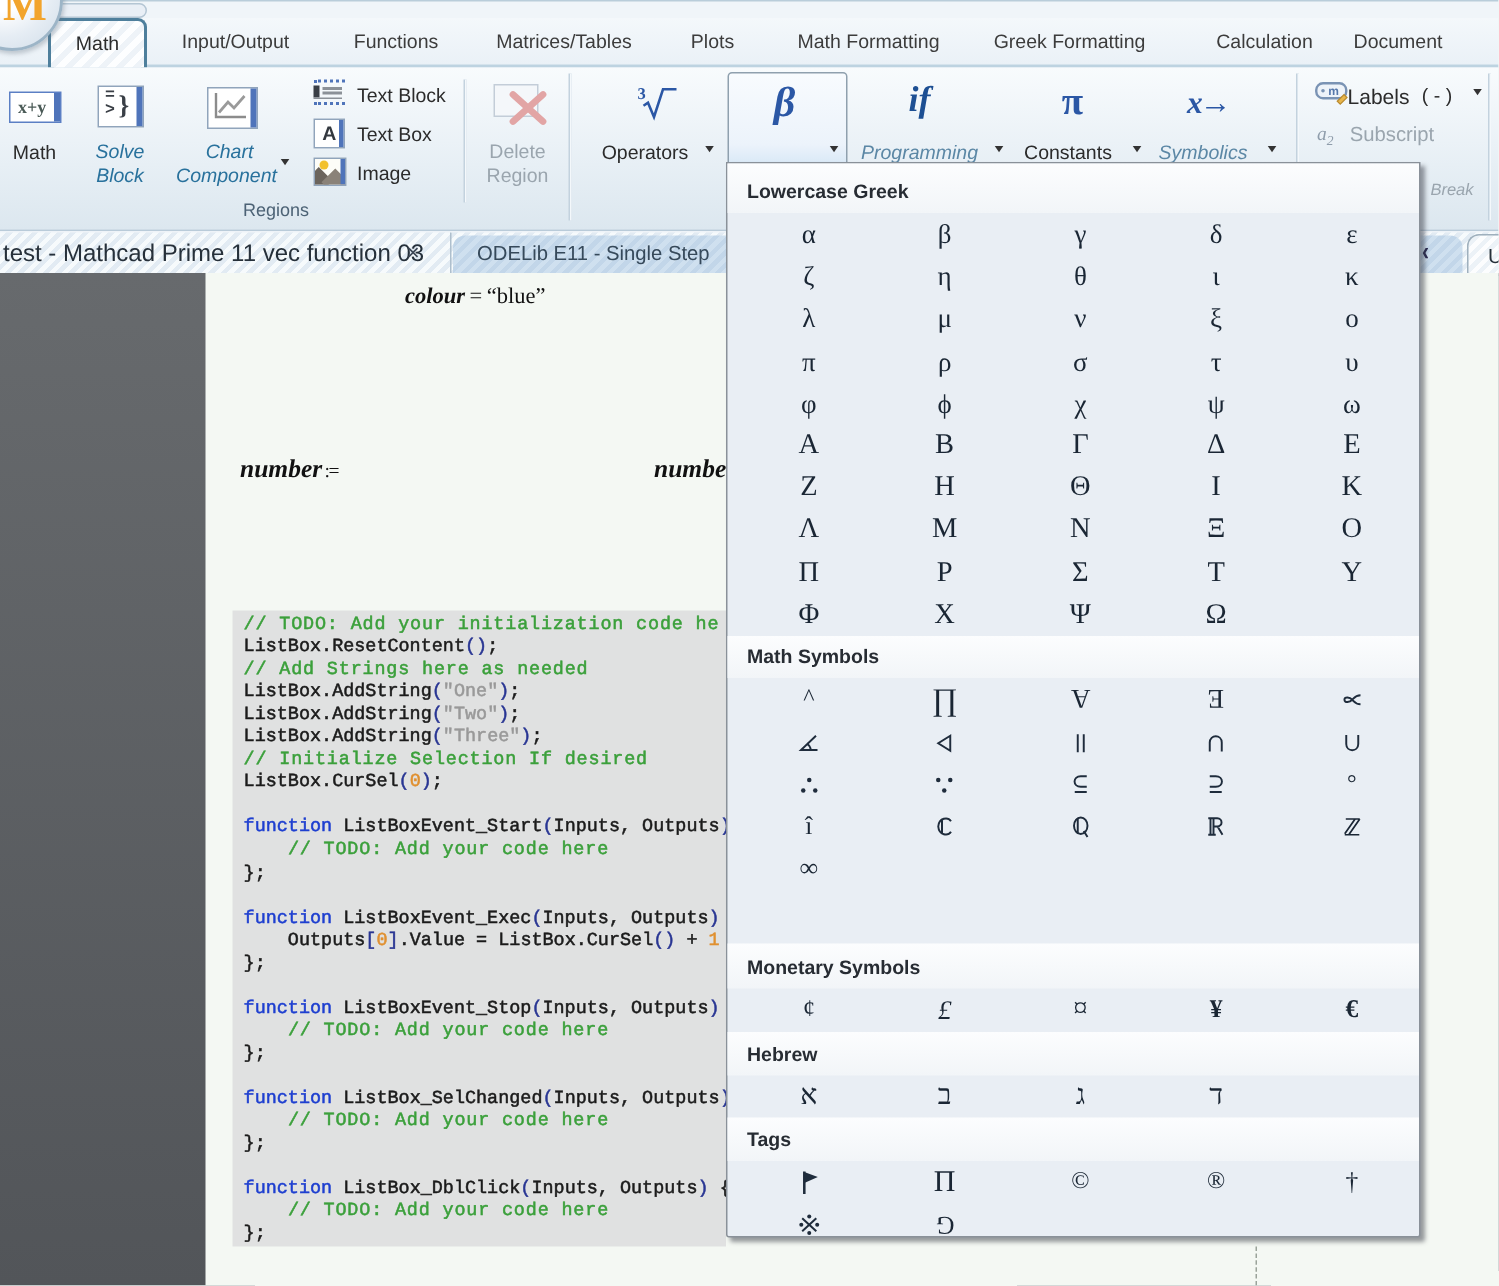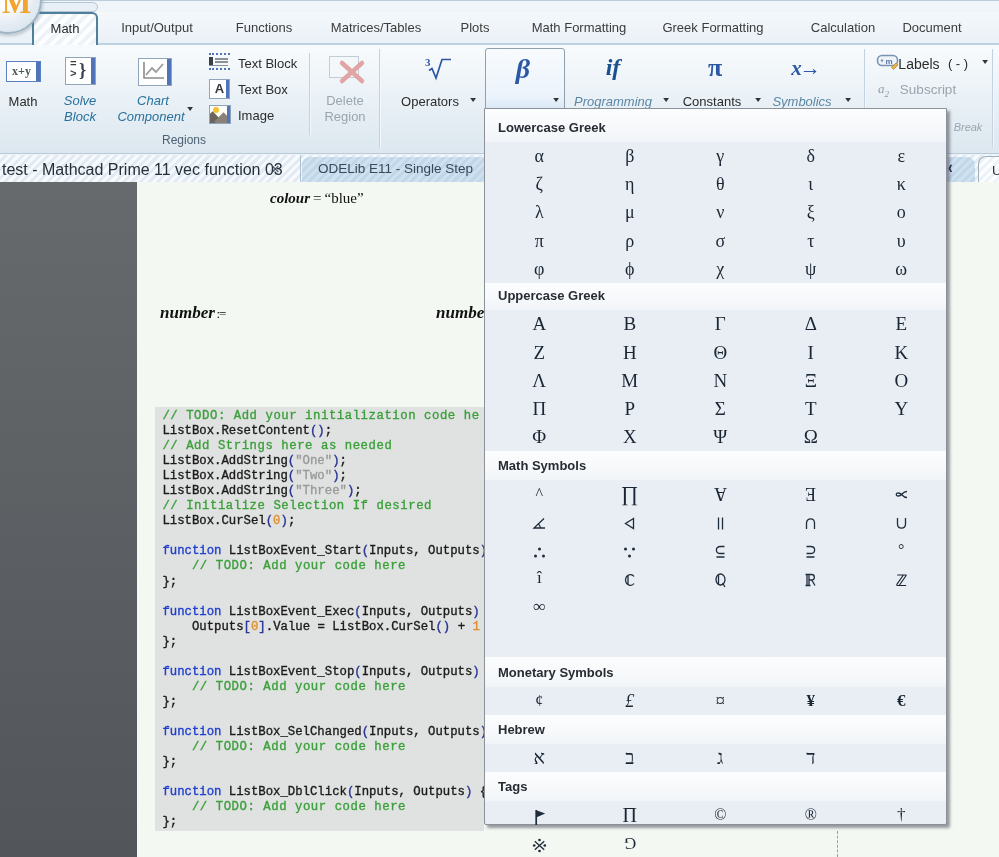--- a/index.html
+++ b/index.html
@@ -262,23 +262,20 @@
       <div>ρ</div>
       <div>σ</div>
       <div>τ</div>
       <div>υ</div>
     <div>φ</div>
       <div>ϕ</div>
       <div>χ</div>
       <div>ψ</div>
       <div>ω</div>
   </div>
-  <div class="phead" style="height:27.5px;">
-      <span>Uppercase Greek</span>
-    </div>
   <div class="pgrid uc">
     <div>Α</div>
       <div>Β</div>
       <div>Γ</div>
       <div>Δ</div>
       <div>Ε</div>
     <div>Ζ</div>
       <div>Η</div>
       <div>Θ</div>
       <div>Ι</div>

